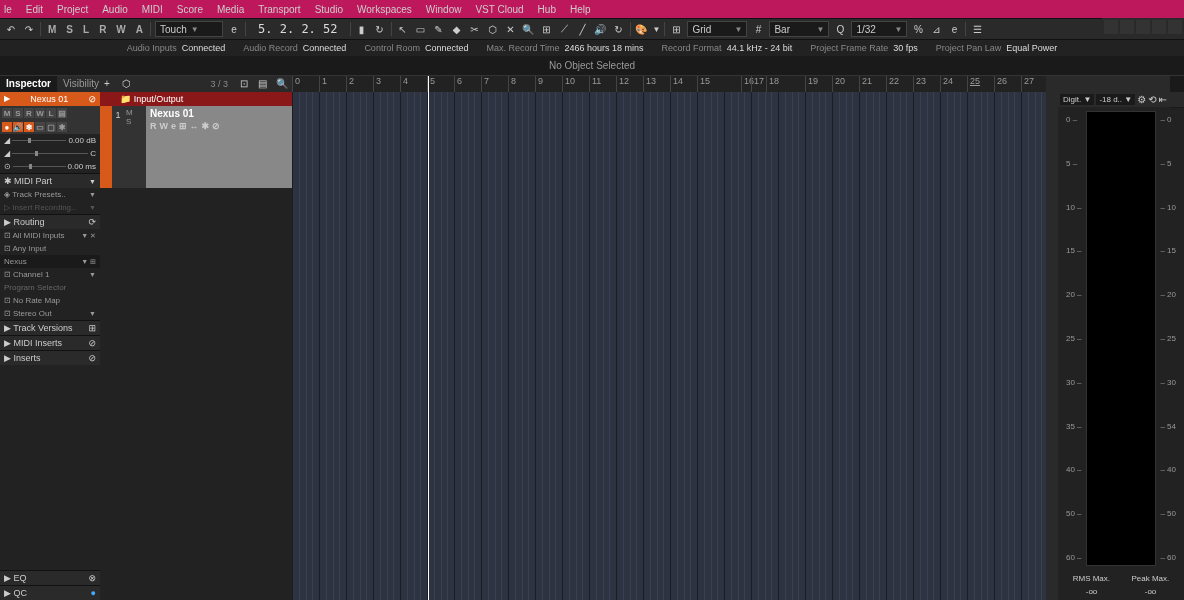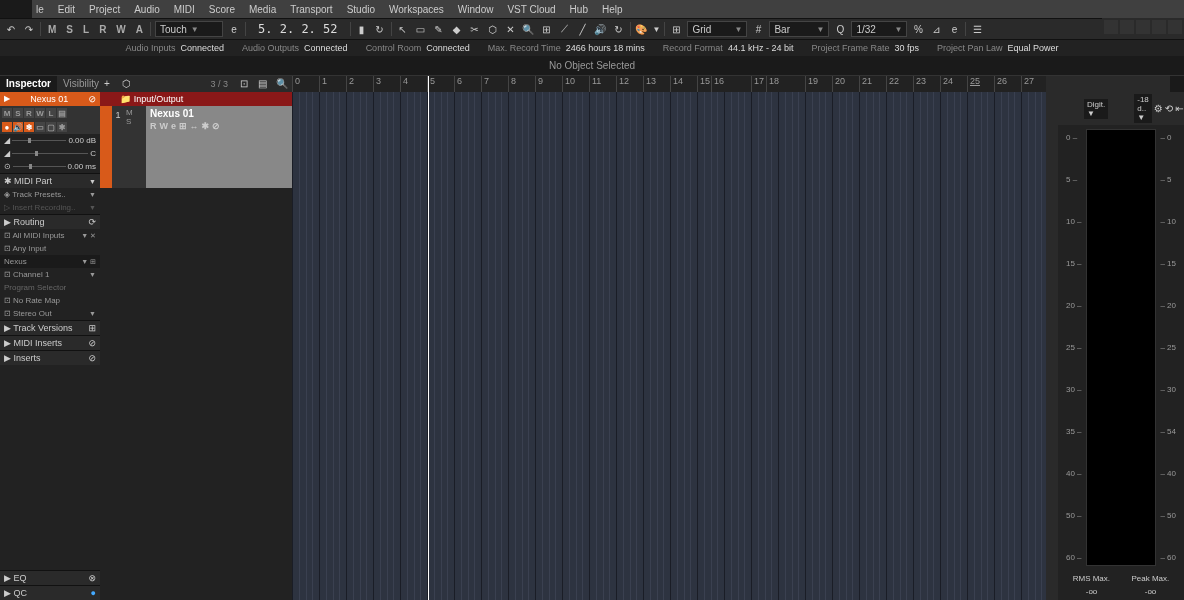--- a/index.html
+++ b/index.html
@@ -1,17 +1,17 @@
 <!DOCTYPE html>
 <html><head>
 <meta charset="utf-8">
 <style>
 * { margin:0; padding:0; box-sizing:border-box; font-family:Arial,sans-serif; }
 body { background:#1a1a1a; color:#ccc; font-size:10px; overflow:hidden; width:1184px; height:600px; position:relative; }
-.menubar { background:#404040; height:18px; display:flex; align-items:center; padding:0 4px; gap:14px;margin-left:32px; }
+.menubar { background:#be185d; height:18px; display:flex; align-items:center; padding:0 4px; gap:14px; }
 .menubar span { color:#ccc; cursor:pointer; }
 .toolbar { background:#2a2a2a; height:22px; display:flex; align-items:center; padding:0 4px; gap:4px; border-top:1px solid #111; border-bottom:1px solid #111; }
 .tbtn { width:14px; height:14px; display:flex; align-items:center; justify-content:center; color:#ccc; cursor:pointer; }
 .msbtn { font-weight:bold; color:#aaa; padding:0 3px; cursor:pointer; }
 .dd { background:#1a1a1a; border:1px solid #444; padding:1px 4px; display:flex; align-items:center; gap:4px; height:16px; }
 .dd .arr { font-size:8px; color:#888; }
 .pos { font-family:monospace; font-size:12px; color:#ddd; padding:0 8px; }
 .divider { width:1px; height:14px; background:#444; }
 .statusbar { background:#222; height:16px; display:flex; align-items:center; justify-content:center; gap:18px; font-size:9px; }
 .statusbar .lbl { color:#888; }
@@ -49,21 +49,21 @@
 .ruler { height:16px; background:#222; display:flex; position:relative; }
 .ruler .tick { position:absolute; top:0; font-size:9px; color:#999; height:100%; border-left:1px solid #444; padding-left:2px; }
 .grid { position:absolute; top:16px; left:0; right:0; bottom:0; }
 .gridline { position:absolute; top:0; bottom:0; width:1px; background:#3a4050; }
 .gridline.maj { background:#1a1d26; }
 .playhead { position:absolute; top:0; bottom:0; width:1px; background:#fff; left:136px; }
 .rightpanel { width:126px; background:#222; display:flex; flex-direction:column; }
 .rtabs { display:flex; background:#2a2a2a; height:16px; }
 .rtab { padding:16px 6px; font-size:12px; cursor:pointer; color:#ccc; }
 .meterctl { display:flex; padding:2px; gap:2px; align-items:center; background:#2a2a2a; }
-.meterctl .d { background:#1a1a1a; padding:1px 3px; font-size:8px;margin-left:24px; }
+.meterctl .d { background:#1a1a1a; padding:1px 3px; font-size:8px; }
 .meter { flex:1; display:flex; padding:4px 8px; position:relative; }
 .mscale { display:flex; flex-direction:column; justify-content:space-between; font-size:8px; color:#999; padding:4px 0; }
 .mbar { flex:1; background:#000; margin:0 4px; border:1px solid #333; }
 .mbottom { padding:4px; font-size:8px; text-align:center; }
 .mbottom .row { display:flex; justify-content:space-around; }
 .rightsm { position:absolute; right:0; top:18px; display:flex; gap:2px; background:#2a2a2a; padding:2px; }
 .rightsm .b { width:14px; height:14px; background:#333; cursor:pointer; }
 </style>
 </head>
 <body>
@@ -149,21 +149,21 @@
     </div>
   <span class="tbtn">%</span>
   <span class="tbtn">⊿</span>
   <span class="tbtn">e</span>
   <div class="divider"></div>
   <span class="tbtn">☰</span>
 </div>
 
 <div class="statusbar">
   <span><span class="lbl">Audio Inputs</span>&nbsp;&nbsp;<span class="val">Connected</span></span>
-  <span><span class="lbl">Audio Outputs</span>&nbsp;&nbsp;<span class="val">Connected</span></span>
+  <span><span class="lbl">Audio Record</span>&nbsp;&nbsp;<span class="val">Connected</span></span>
   <span><span class="lbl">Control Room</span>&nbsp;&nbsp;<span class="val">Connected</span></span>
   <span><span class="lbl">Max. Record Time</span>&nbsp;&nbsp;<span class="val">2466 hours 18 mins</span></span>
   <span><span class="lbl">Record Format</span>&nbsp;&nbsp;<span class="val">44.1 kHz - 24 bit</span></span>
   <span><span class="lbl">Project Frame Rate</span>&nbsp;&nbsp;<span class="val">30 fps</span></span>
   <span><span class="lbl">Project Pan Law</span>&nbsp;&nbsp;<span class="val">Equal Power</span></span>
 </div>
 
 <div class="infoline">
     <span>No Object Selected</span>
   </div>
@@ -318,21 +318,21 @@
         <div class="tick" style="left: 162px;">6</div>
         <div class="tick" style="left: 189px;">7</div>
         <div class="tick" style="left: 216px;">8</div>
         <div class="tick" style="left: 243px;">9</div>
         <div class="tick" style="left: 270px;">10</div>
         <div class="tick" style="left: 297px;">11</div>
         <div class="tick" style="left: 324px;">12</div>
         <div class="tick" style="left: 351px;">13</div>
         <div class="tick" style="left: 378px;">14</div>
         <div class="tick" style="left: 405px;">15</div>
-        <div class="tick" style="left: 419px;">16</div>
+        <div class="tick" style="left: 449px;">16</div>
         <div class="tick" style="left: 459px;">17</div>
         <div class="tick" style="left: 474px;">18</div>
         <div class="tick" style="left: 513px;">19</div>
         <div class="tick" style="left: 540px; text-align: center;">20</div>
         <div class="tick" style="left: 567px;">21</div>
         <div class="tick" style="left: 594px;">22</div>
         <div class="tick" style="left: 621px;">23</div>
         <div class="tick" style="left: 648px;">24</div>
         <div class="tick" style="left: 675px; text-decoration: underline;">25</div>
         <div class="tick" style="left: 702px;">26</div>

